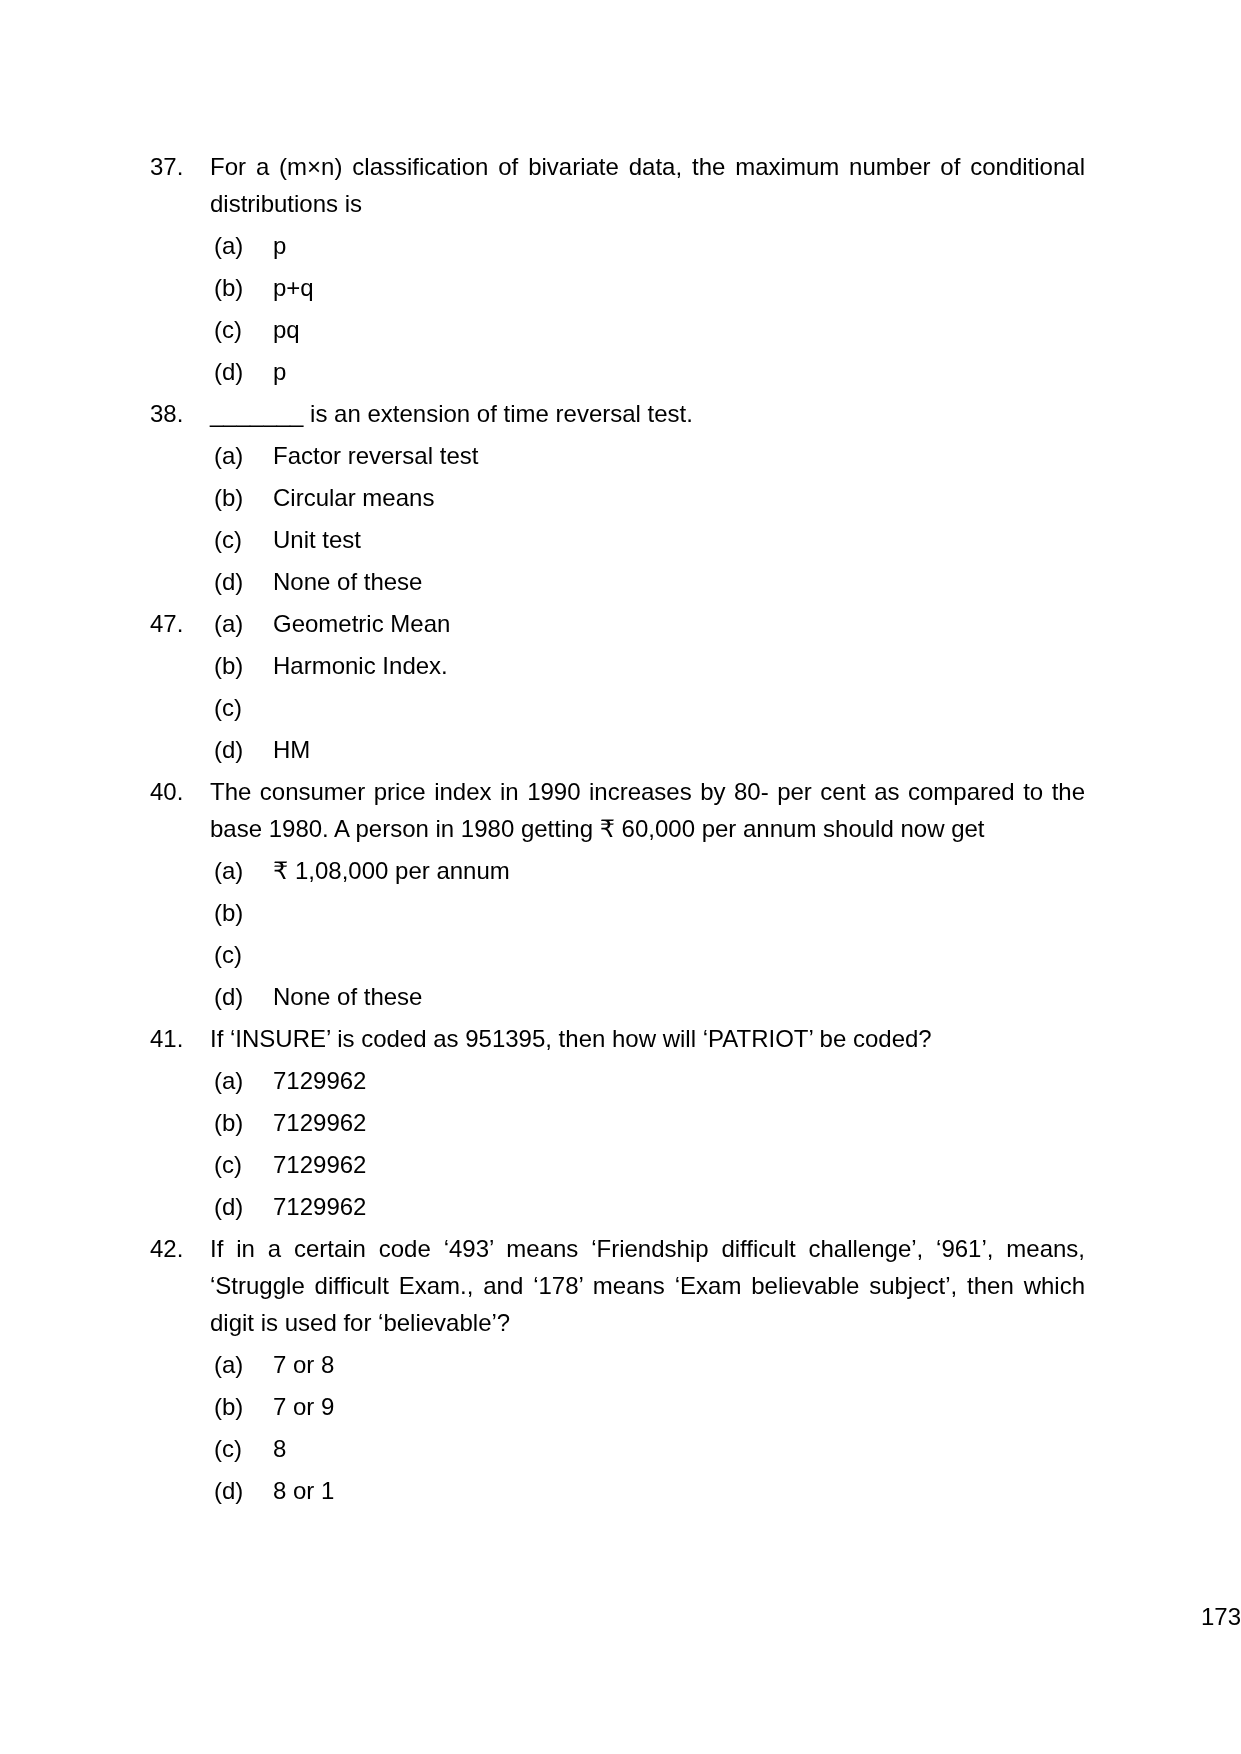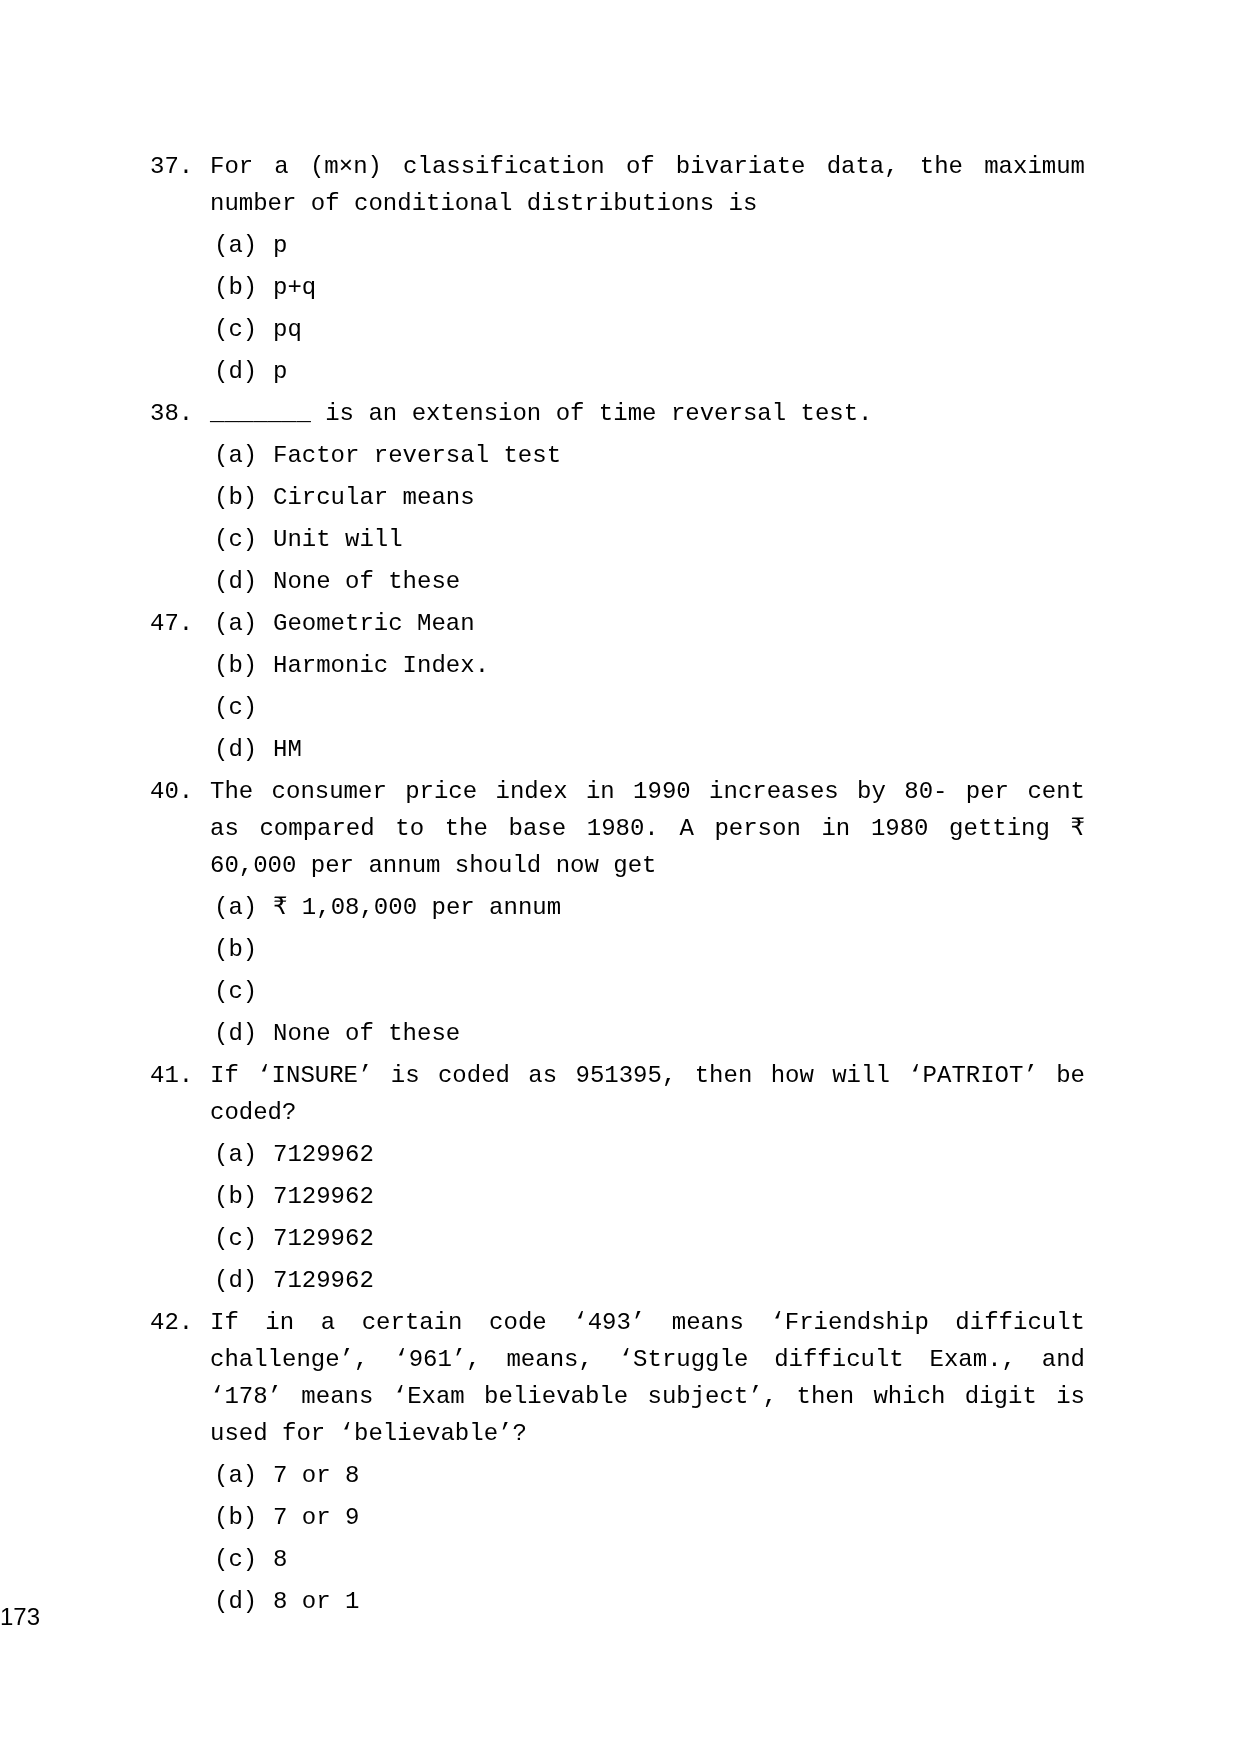--- a/index.html
+++ b/index.html
@@ -20,21 +20,20 @@
     overflow: hidden;
   }
   .content {
     padding-top: 148px;
     padding-left: 150px;
     padding-right: 146px;
   }
   .question {
     position: relative;
     margin-top: 5px;
-    font-family: Liberation Mono, monospace;
   }
   .question:first-child {
     margin-top: 0;
   }
   .q-num {
     position: absolute;
     left: 0;
     top: 0;
     width: 55px;
   }
@@ -53,21 +52,21 @@
     flex: 0 0 59px;
   }
   .opt-text {
     flex: 1 1 auto;
   }
   .page-num {
     position: absolute;
     top: 1598px;
     left: 0;
     right: 0;
-    text-align: left;
+    text-align: right;
   }
 </style>
 </head>
 <body>
 
 <div class="page">
   <div class="content">
 
     <div class="question">
       <span class="q-num">37.</span>
@@ -96,21 +95,21 @@
       <div class="opt">
         <span class="opt-letter">(a)</span>
         <span class="opt-text">Factor reversal test</span>
       </div>
       <div class="opt">
         <span class="opt-letter">(b)</span>
         <span class="opt-text">Circular means</span>
       </div>
       <div class="opt">
         <span class="opt-letter">(c)</span>
-        <span class="opt-text">Unit will</span>
+        <span class="opt-text">Unit test</span>
       </div>
       <div class="opt">
         <span class="opt-letter">(d)</span>
         <span class="opt-text">None of these</span>
       </div>
     </div>
 
     <div class="question">
       <span class="q-num">47.</span>
       <div class="opt">

